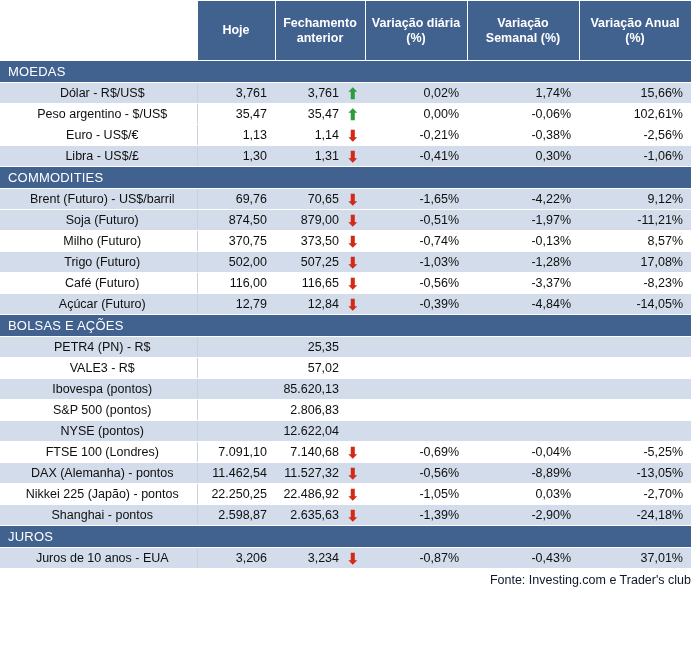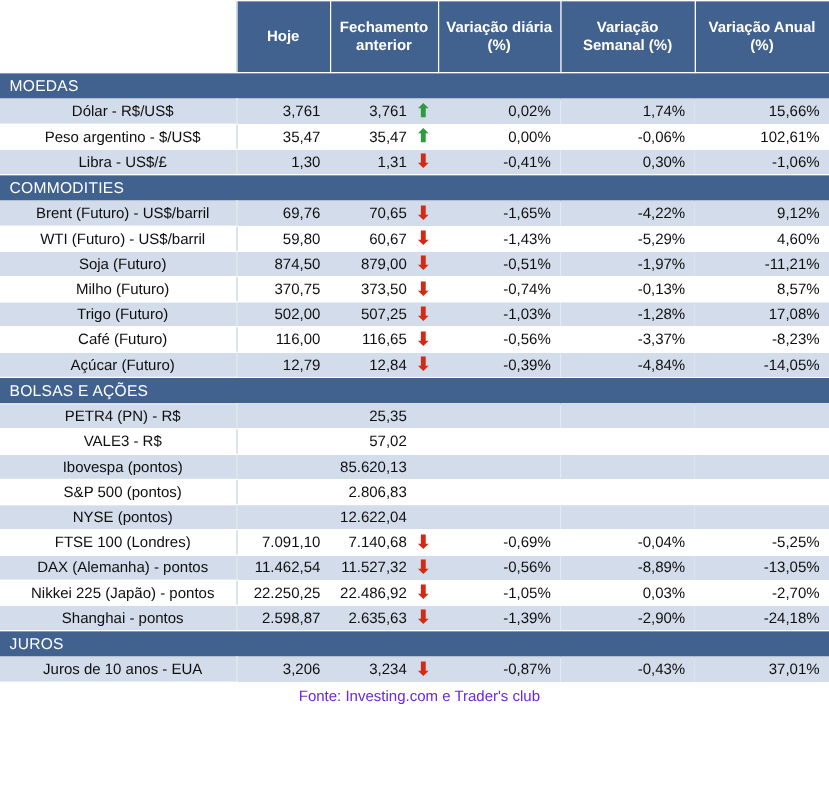--- a/index.html
+++ b/index.html
@@ -94,24 +94,24 @@
   }
   .up{color:#2e9b3f;}
   .down{color:#d32a16;}
 
   .grid td{
     border-bottom:1px solid #ffffff;
   }
 
   tfoot td{
     background:#ffffff;
-    text-align:center;
+    text-align:right;
     padding-left:8px;
     font-size:12.5px;
-    color:#6d28d9;
+    color:#0f172a;
     height:22px;
   }
   .outerline{
     border-top:1px solid #9aa8bb;
   }
 </style>
 </head>
 <body>
 
 <table>
@@ -146,46 +146,46 @@
         <td class="num">15,66%</td>
       </tr>
       <tr class="plain">
         <td class="lbl">Peso argentino - $/US$</td>
         <td class="num">35,47</td>
         <td class="prev"><span>35,47</span><span class="arrow up">⬆</span></td>
         <td class="num">0,00%</td>
         <td class="num">-0,06%</td>
         <td class="num">102,61%</td>
       </tr>
+      <tr class="plain">
+        <td class="lbl">Euro - US$/€</td>
+        <td class="num">1,13</td>
+        <td class="prev"><span>1,14</span><span class="arrow down">⬇</span></td>
+        <td class="num">-0,21%</td>
+        <td class="num">-0,38%</td>
+        <td class="num">-2,56%</td>
+      </tr>
       <tr class="alt">
         <td class="lbl">Libra - US$/£</td>
         <td class="num">1,30</td>
         <td class="prev"><span>1,31</span><span class="arrow down">⬇</span></td>
         <td class="num">-0,41%</td>
         <td class="num">0,30%</td>
         <td class="num">-1,06%</td>
       </tr>
       <tr class="section">
         <td colspan="6">COMMODITIES</td>
       </tr>
       <tr class="alt">
         <td class="lbl">Brent (Futuro) - US$/barril</td>
         <td class="num">69,76</td>
         <td class="prev"><span>70,65</span><span class="arrow down">⬇</span></td>
         <td class="num">-1,65%</td>
         <td class="num">-4,22%</td>
         <td class="num">9,12%</td>
-      </tr>
-      <tr class="plain">
-        <td class="lbl">WTI (Futuro) - US$/barril</td>
-        <td class="num">59,80</td>
-        <td class="prev"><span>60,67</span><span class="arrow down">⬇</span></td>
-        <td class="num">-1,43%</td>
-        <td class="num">-5,29%</td>
-        <td class="num">4,60%</td>
       </tr>
       <tr class="alt">
         <td class="lbl">Soja (Futuro)</td>
         <td class="num">874,50</td>
         <td class="prev"><span>879,00</span><span class="arrow down">⬇</span></td>
         <td class="num">-0,51%</td>
         <td class="num">-1,97%</td>
         <td class="num">-11,21%</td>
       </tr>
       <tr class="plain">

